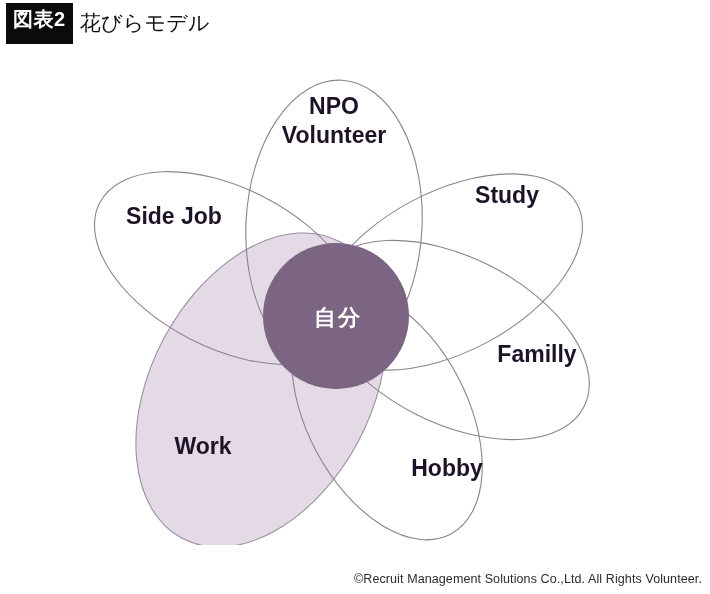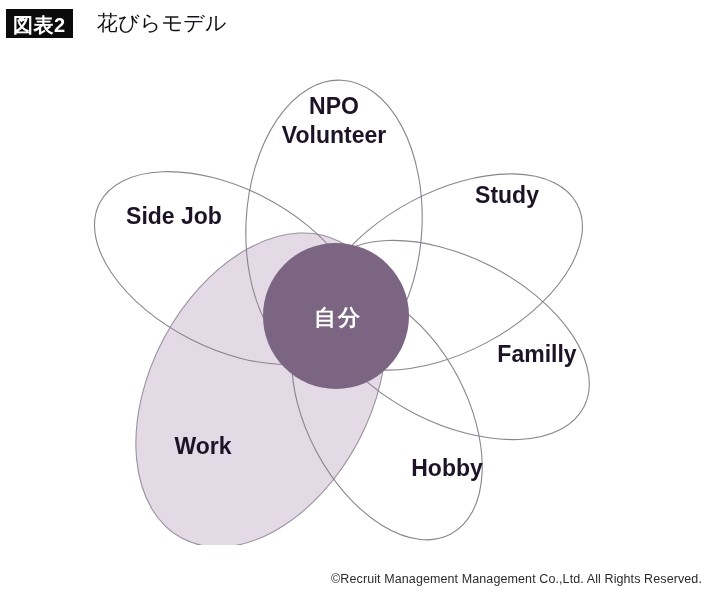--- a/index.html
+++ b/index.html
@@ -29,29 +29,29 @@
     padding-left: 6px;
     box-sizing: border-box;
   }
   .figure-badge {
     background: #0b0b0b;
     color: #ffffff;
     font-size: 20px;
     font-weight: 700;
     line-height: 1;
     letter-spacing: 0.5px;
-    padding: 6px 7px 3px 7px;
+    padding: 6px 7px 15px 7px;
     display: inline-block;
     white-space: nowrap;
   }
   .figure-title {
     font-size: 21px;
     font-weight: 400;
     color: #141018;
-    margin-left: 24px;
+    margin-left: 7px;
     white-space: nowrap;
     letter-spacing: 0.3px;
   }
 
   
   .diagram-wrap {
     position: absolute;
     left: 0;
     top: 40px;
     width: 710px;
@@ -157,13 +157,13 @@
     <text class="petal-label" x="438" y="430">Hobby</text>
 
     <text class="petal-label" x="194" y="408">Work</text>
 
     <text class="petal-label" x="165" y="178">Side Job</text>
 
     <text class="core-label" x="329" y="279">自分</text>
   </svg>
 </div>
 
-<div class="figure-footer">©Recruit Management Management Co.,Ltd. All Rights Reserved.</div>
+<div class="figure-footer">©Recruit Management Solutions Co.,Ltd. All Rights Volunteer.</div>
 
 </body></html>

